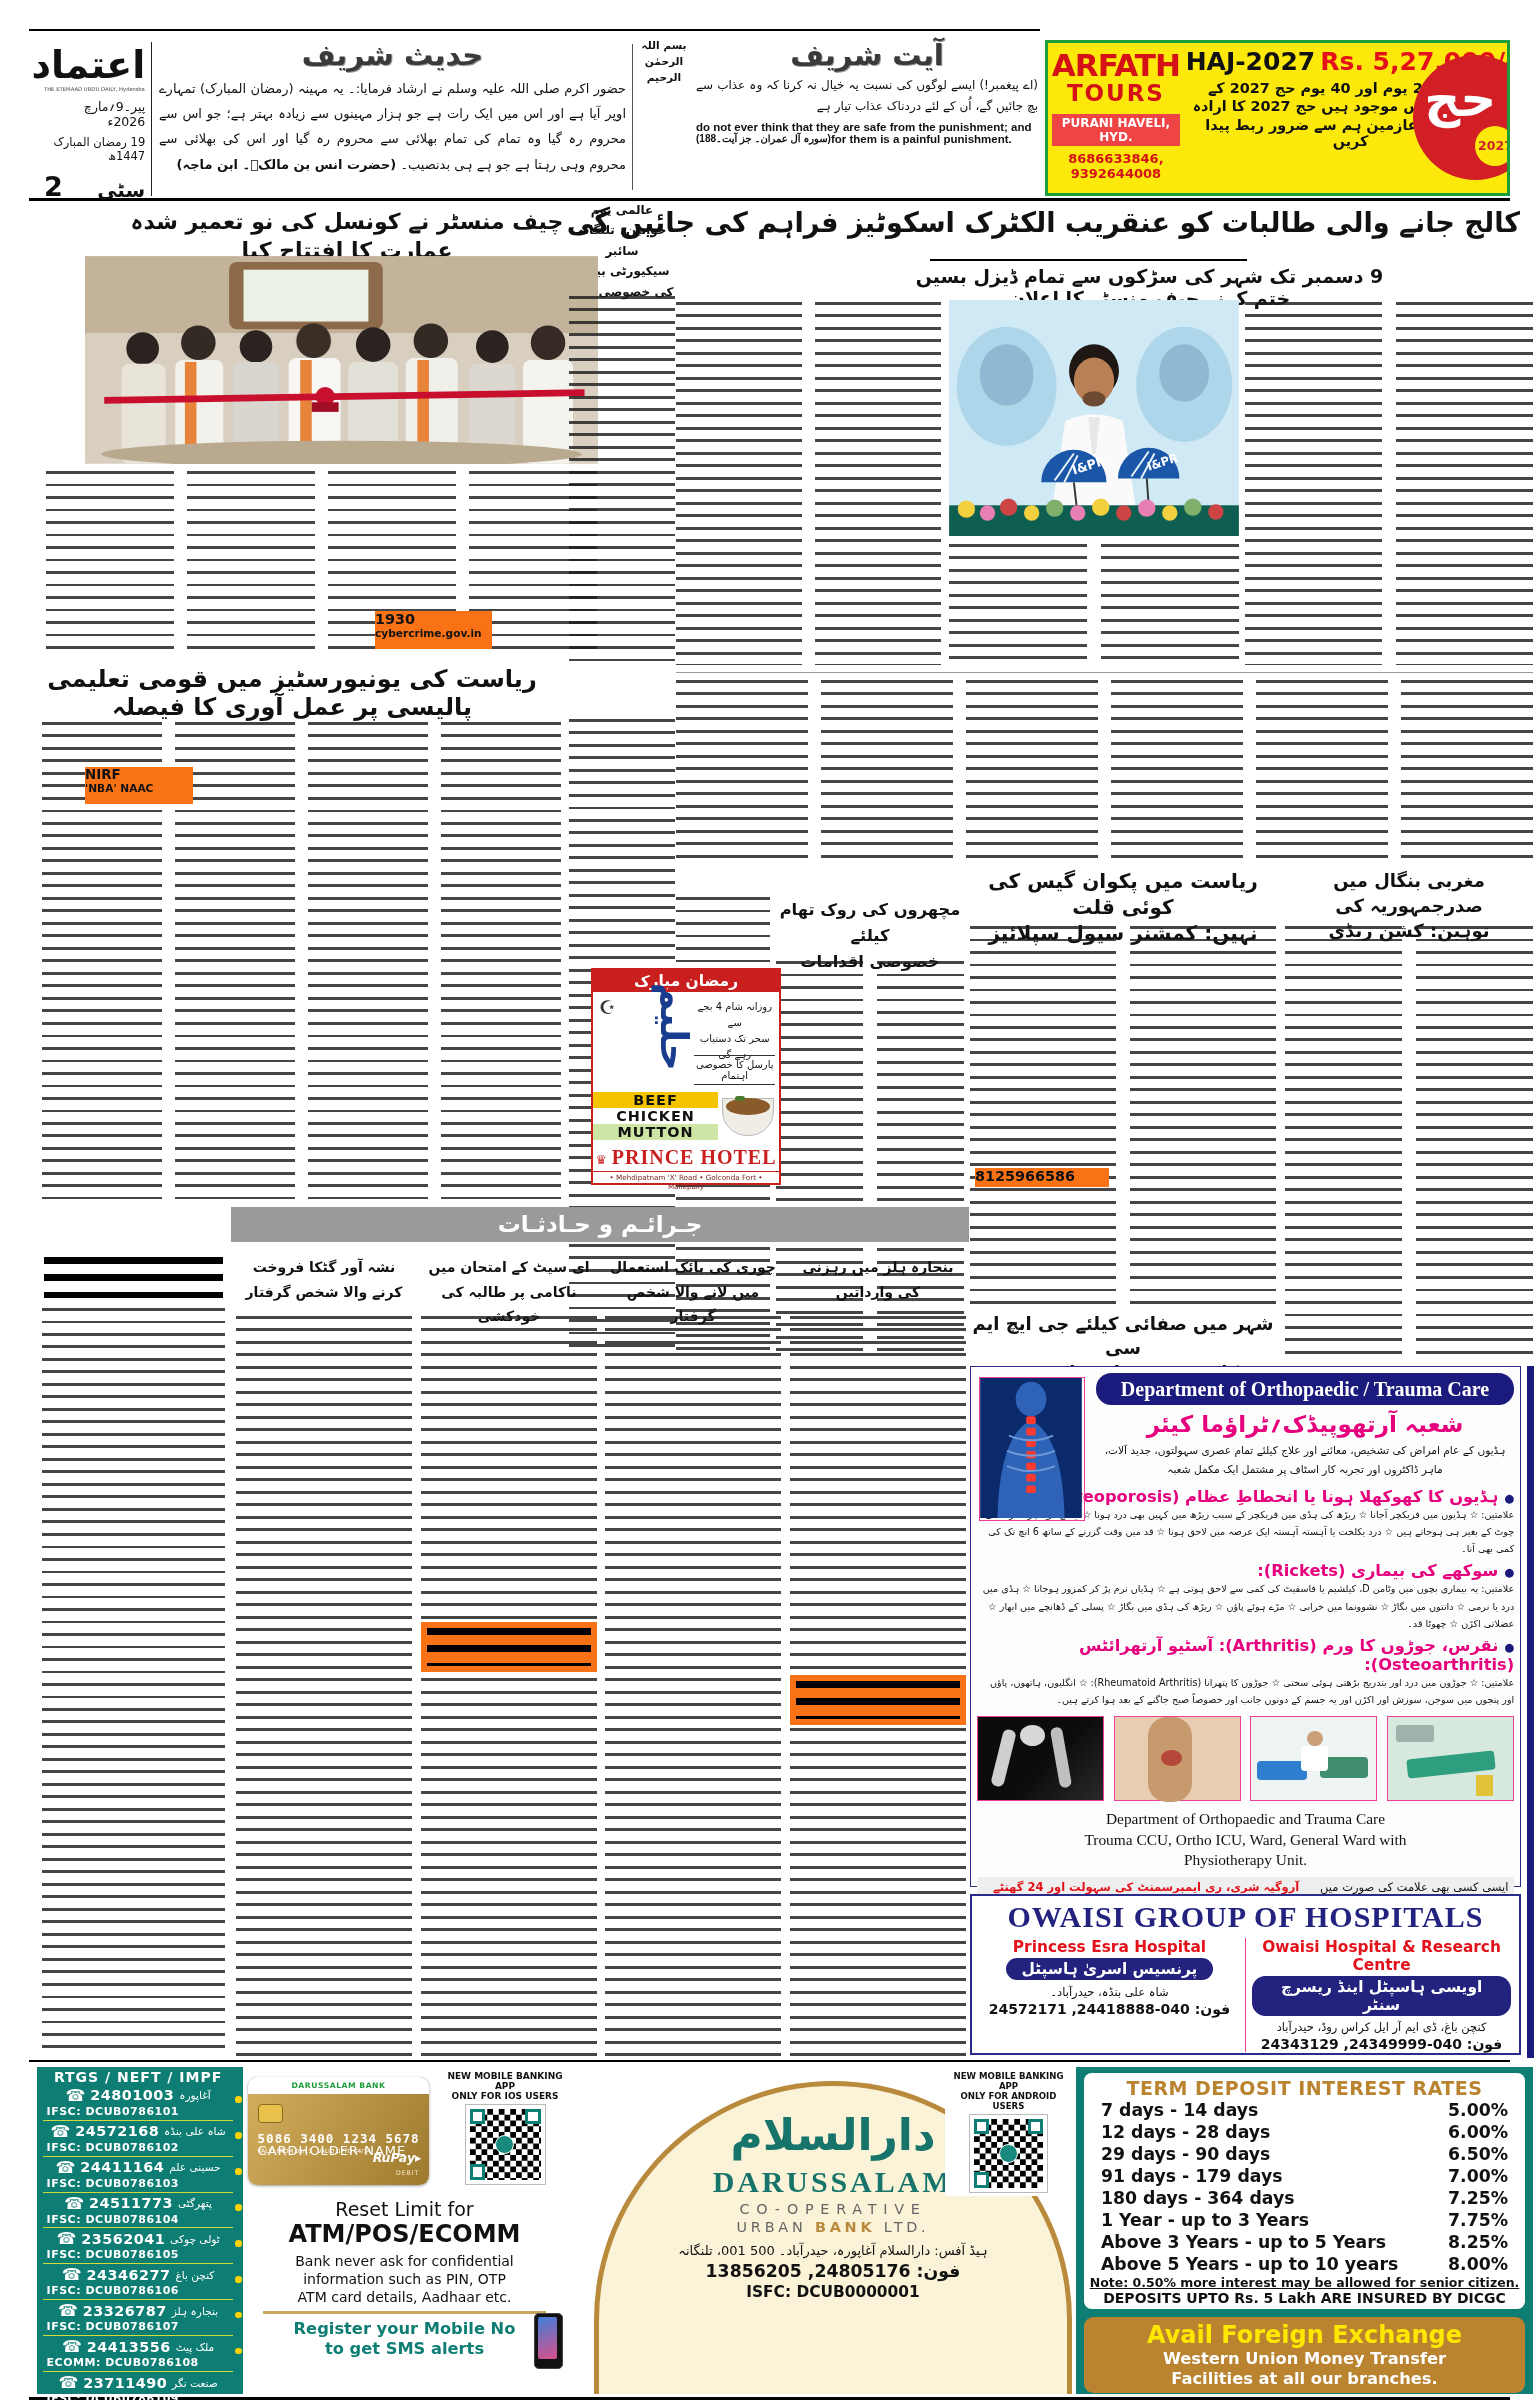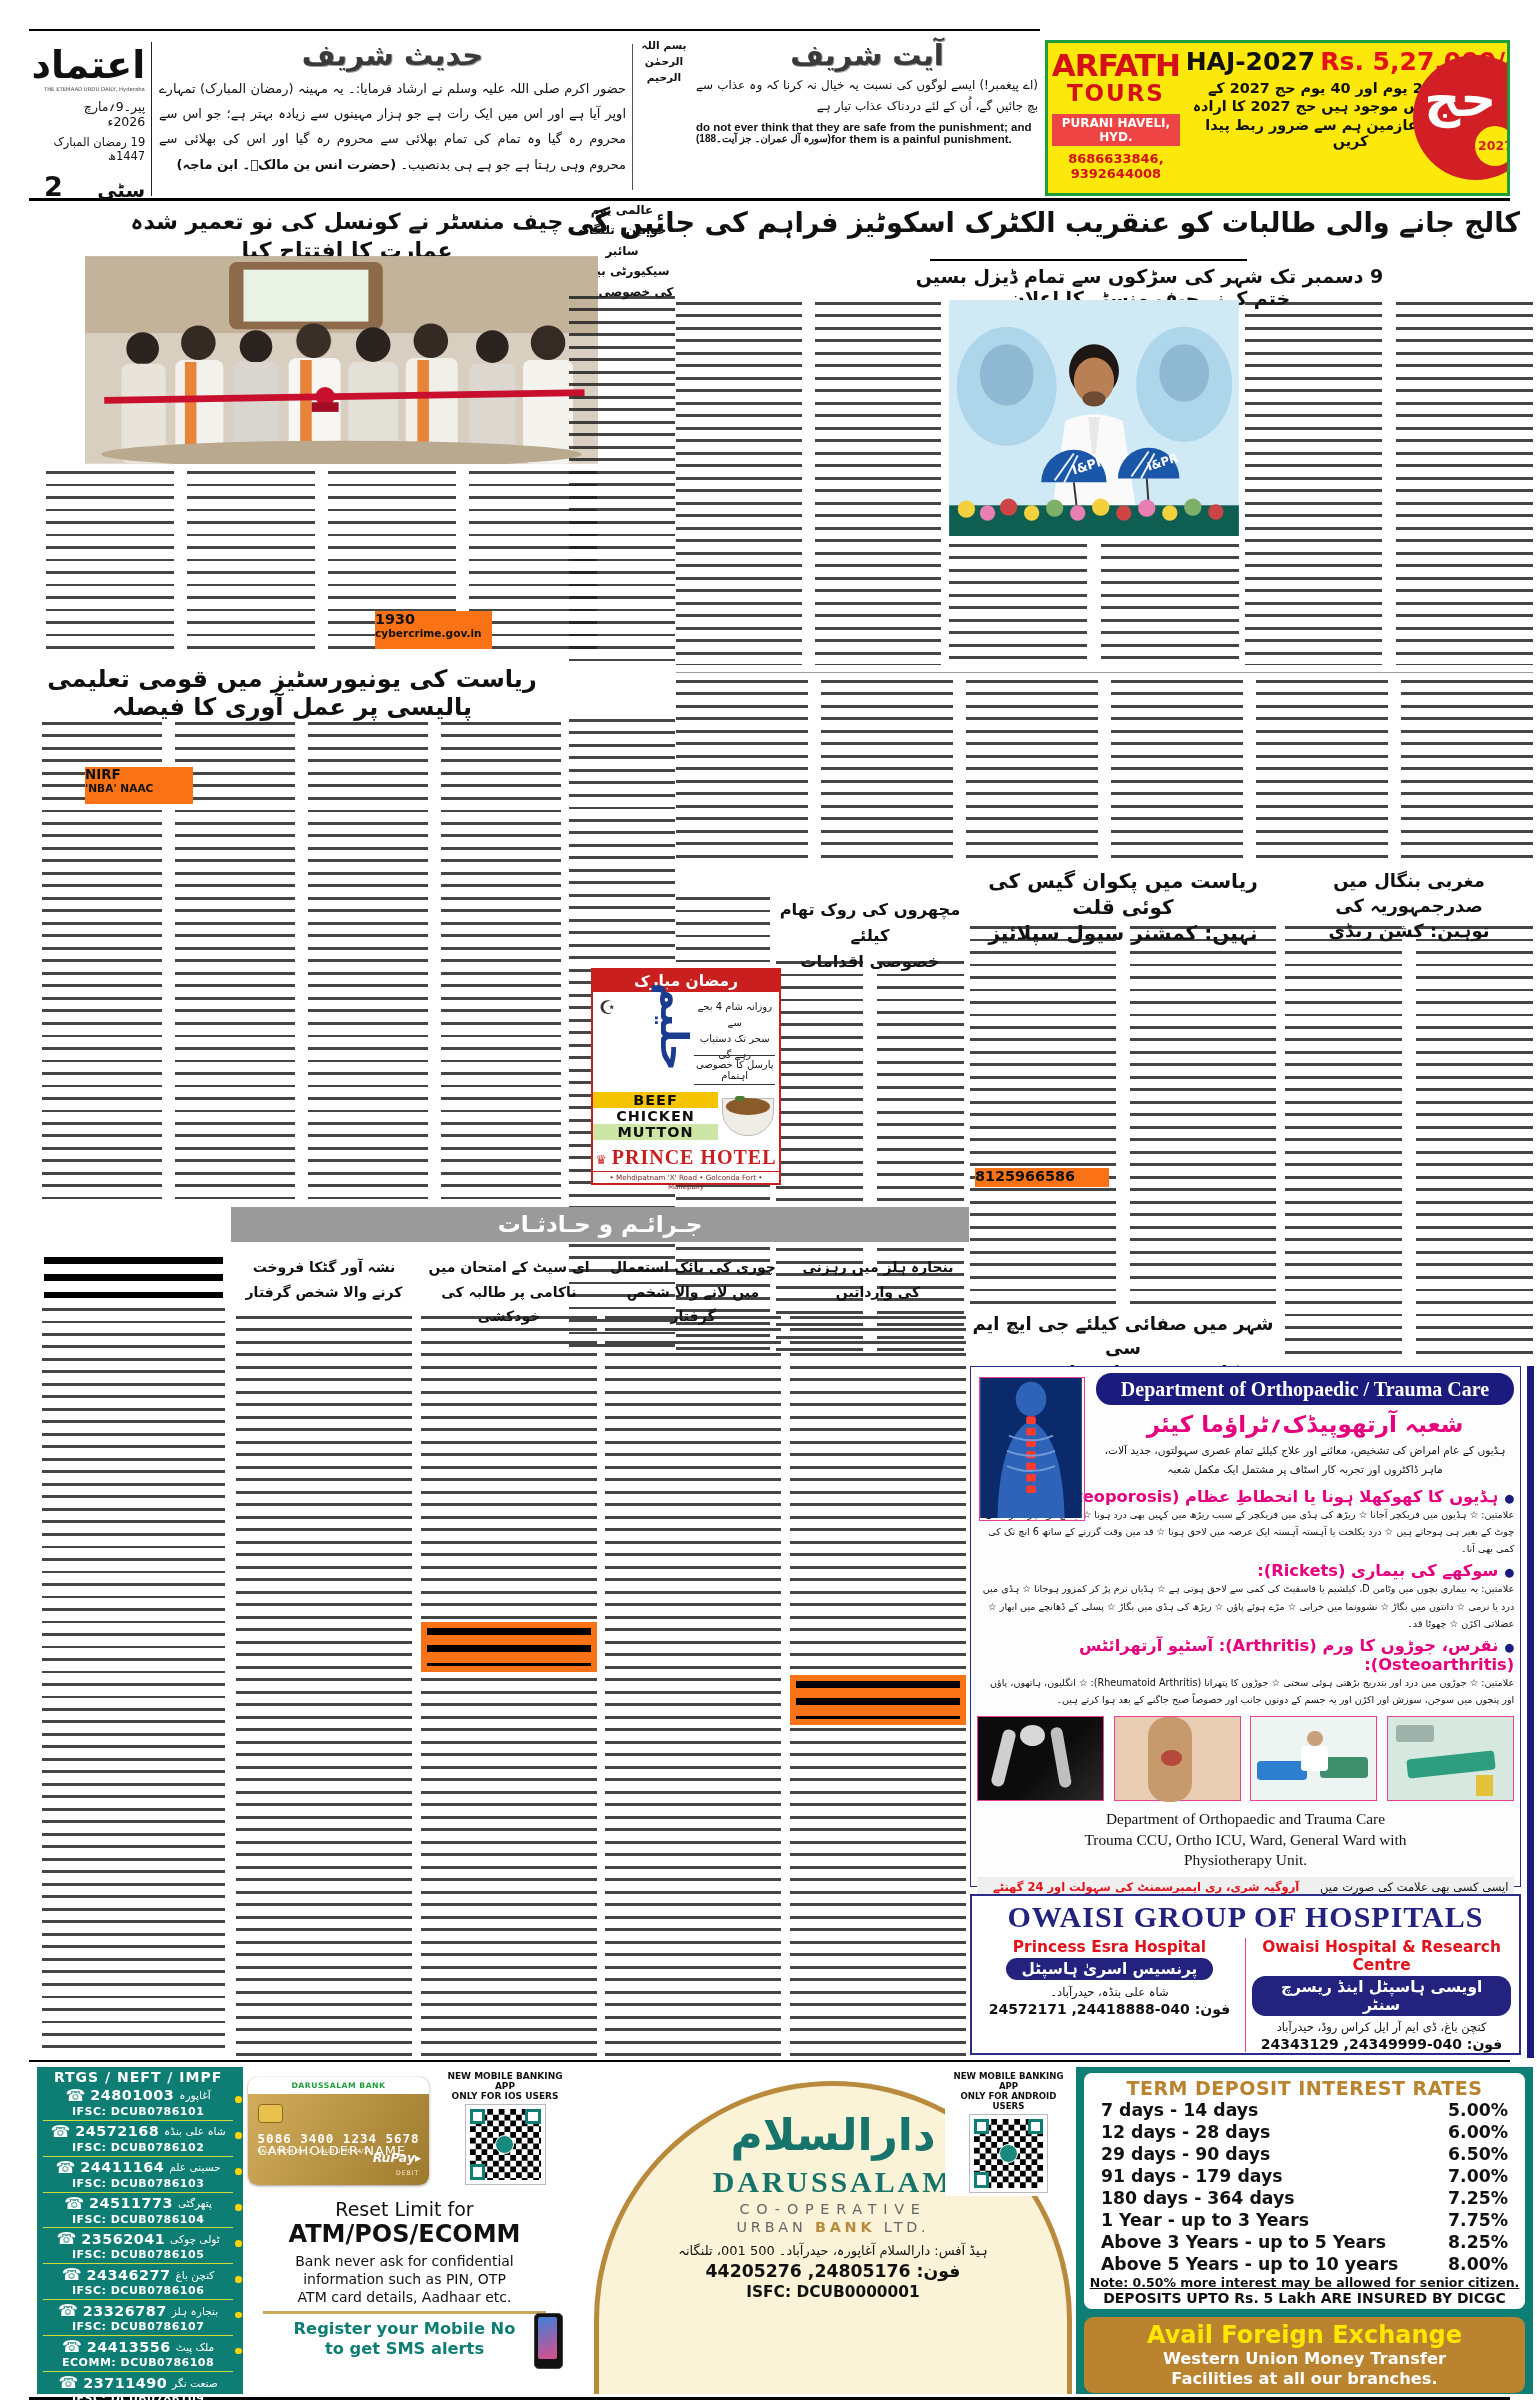--- a/index.html
+++ b/index.html
@@ -23,21 +23,21 @@
 
 .ramzan{background:#fff;border:2.9px solid #C9201F;z-index:5}
 .band{font-weight:900;text-align:center;font-size:14.4px;letter-spacing:1px}
 
 .tealp{background:#0E7D74;color:#fff}
 .branch-row{border-bottom:1.9px solid #cddc39;padding:1px 3.8px 1.9px 3.8px;position:relative}
 .branch-row .dot{position:absolute;right:-8.6px;top:11.5px;width:6.7px;height:6.7px;border-radius:50%;background:#ffd400}
 .b-top{display:flex;align-items:center;gap:4.8px;justify-content:center}
 .b-num{font-weight:900;font-size:14.4px;letter-spacing:0.5px}
 .b-name{font-size:10.6px}
-.b-ifsc{font-weight:900;font-size:11px;text-align:center;letter-spacing:0.5px}
+.b-ifsc{font-weight:900;font-size:11px;text-align:left;letter-spacing:0.5px}
 
 .qr{background:repeating-conic-gradient(#000 0 25%,#fff 0 50%) 0 0/11.5px 11.5px;border:4.8px solid #fff;outline:1px solid #bbb;position:relative}
 .qr i{position:absolute;width:15.4px;height:15.4px;border:3.8px solid #0E7D74;background:#fff}
 .qr i.tl{left:0;top:0}.qr i.tr{right:0;top:0}.qr i.bl{left:0;bottom:0}
 .qr em{position:absolute;left:50%;top:50%;width:19px;height:19px;margin:-9.6px 0 0 -9.6px;border-radius:50%;background:#17897d;border:1.9px solid #fff}
 
 .rate-row{display:flex;justify-content:space-between;font-weight:900;font-size:17.3px;line-height:22px;padding:0 15.4px}
 
 .ortho{background:#fdfdfd;border:1.9px solid #2b2b8c}
 .bullet-title{color:#E6007E;font-weight:900;font-size:16.3px;direction:rtl;text-align:right}
@@ -541,21 +541,21 @@
 </div>
 
 <div class="abs" style="left:594px;top:2081px;width:478px;height:313px;background:#FBF3D8;border:5.8px solid #b98a3c;border-bottom:none;border-radius:239px 239px 0 0;text-align:center;padding-top:25px">
   <div class="u b" style="font-size:44px;color:#17746b;line-height:1.1">دارالسلام</div>
   <div class="serif b" style="font-size:30px;color:#17746b;letter-spacing:2.9px;margin-top:5.8px">DARUSSALAM</div>
   <div style="font-size:14.4px;color:#666;letter-spacing:6.7px;margin-top:1.9px">CO-OPERATIVE</div>
   <div style="font-size:14.4px;letter-spacing:3.8px;margin-top:1.9px">
     <span style="color:#666">URBAN </span><span class="b" style="color:#b98a3c">BANK</span><span style="color:#666"> LTD.</span>
   </div>
   <div class="u" style="font-size:13px;margin-top:7.7px">ہیڈ آفس: دارالسلام آغاپورہ، حیدرآباد۔ 500 001، تلنگانہ</div>
-  <div class="u b" style="font-size:17.3px;margin-top:2.9px">فون: 24805176, 44205276</div>
+  <div class="u b" style="font-size:17.3px;margin-top:2.9px">فون: 24805176, 13856205</div>
   <div class="b" style="font-size:15.4px;margin-top:2px">ISFC: DCUB0000001</div>
 </div>
 <div class="abs c" style="left:945px;top:2071px;width:127px;background:#fff;padding-bottom:3.8px">
   <div class="b" style="font-size:8.6px">NEW MOBILE BANKING APP</div>
   <div class="b" style="font-size:8.6px">ONLY FOR ANDROID USERS</div>
   <div class="qr" style="width:77px;height:77px;margin:3.8px auto 0">
       <i class="tl"></i>
       <i class="tr"></i>
       <i class="bl"></i>
       <em></em>

